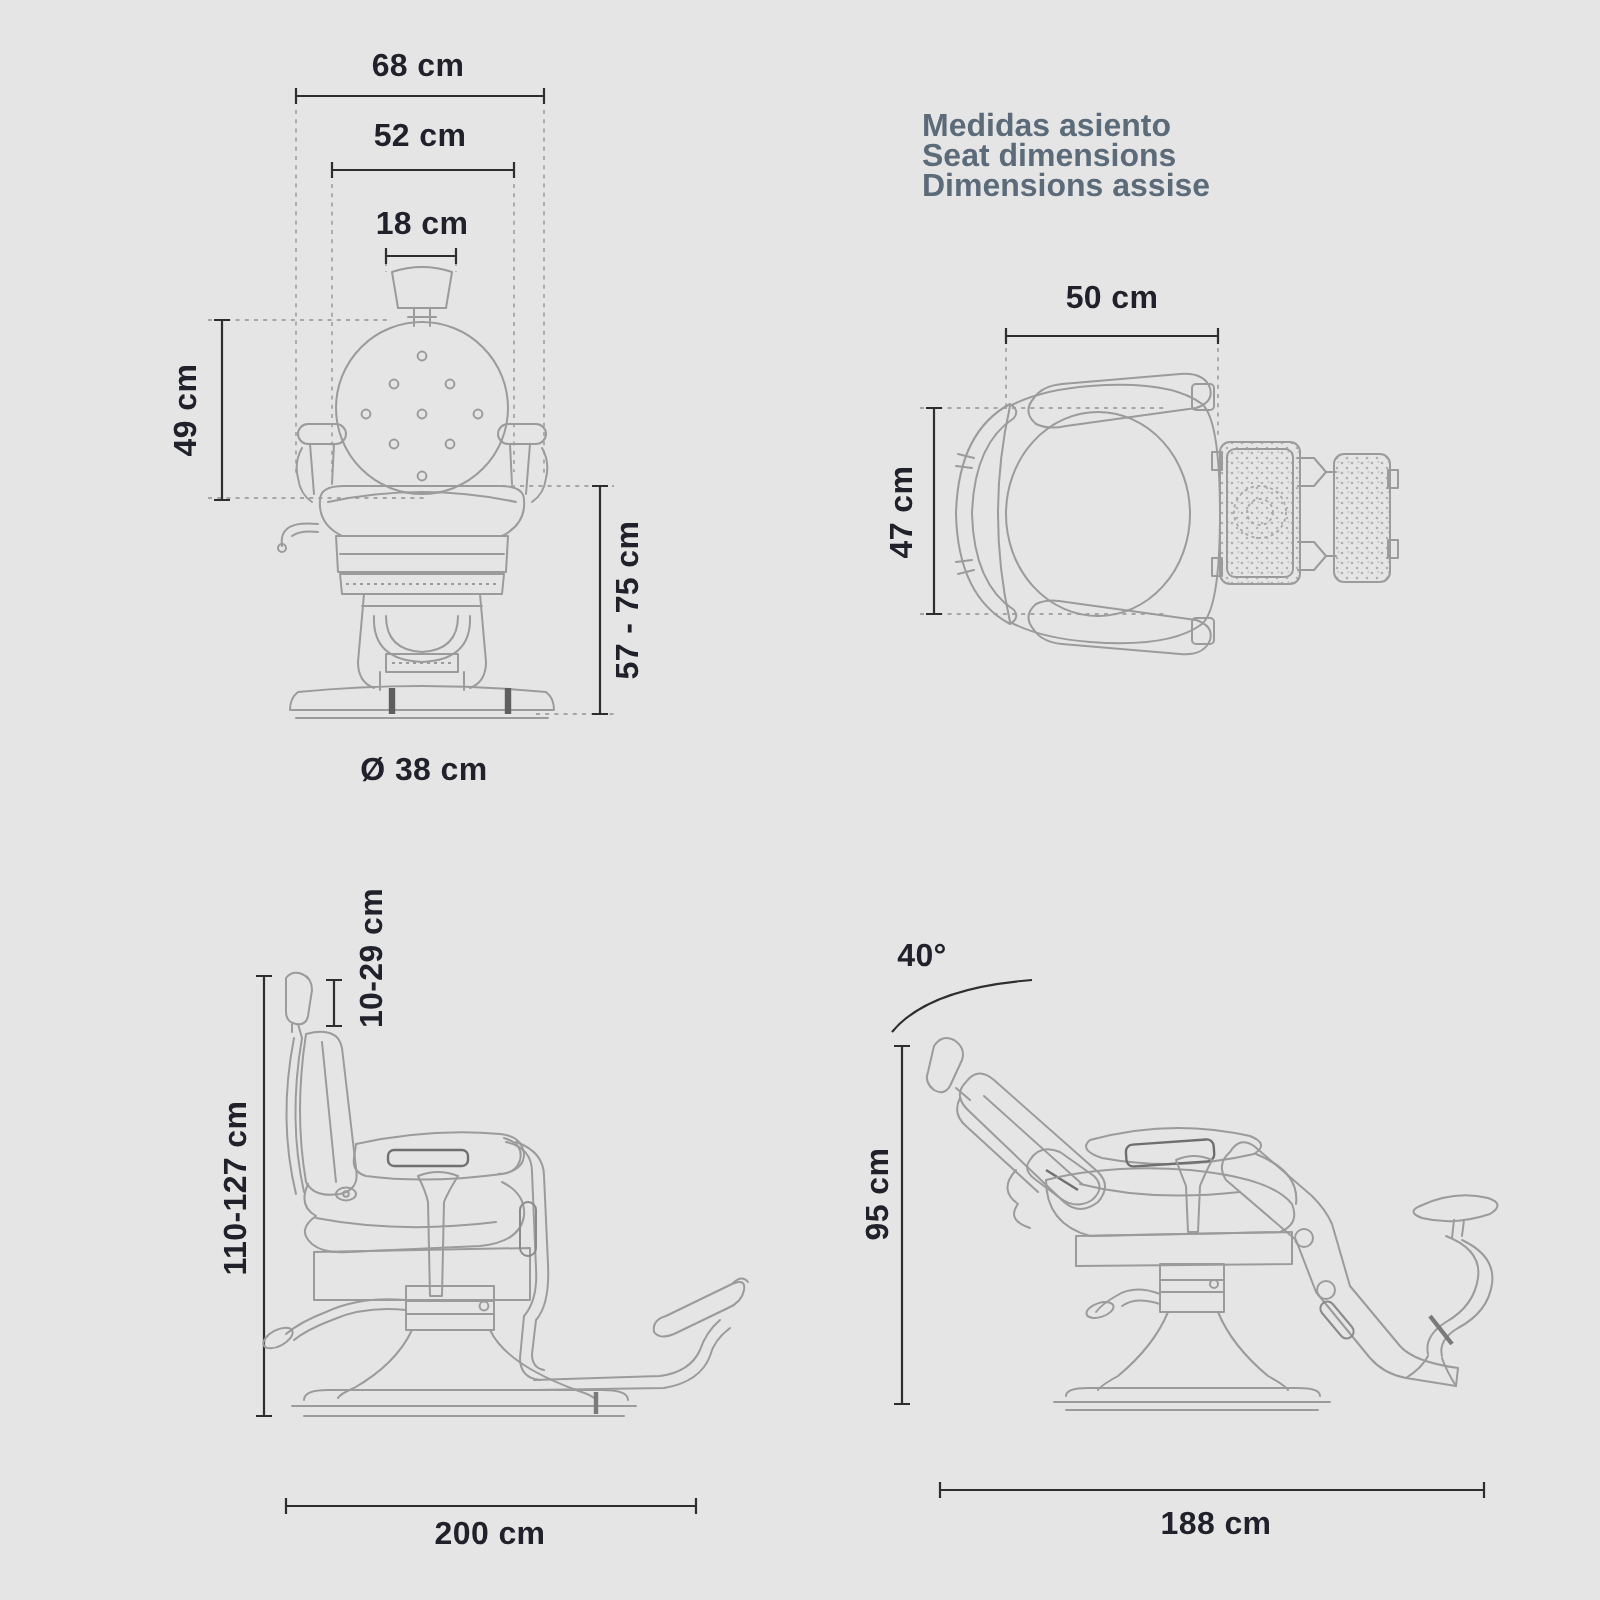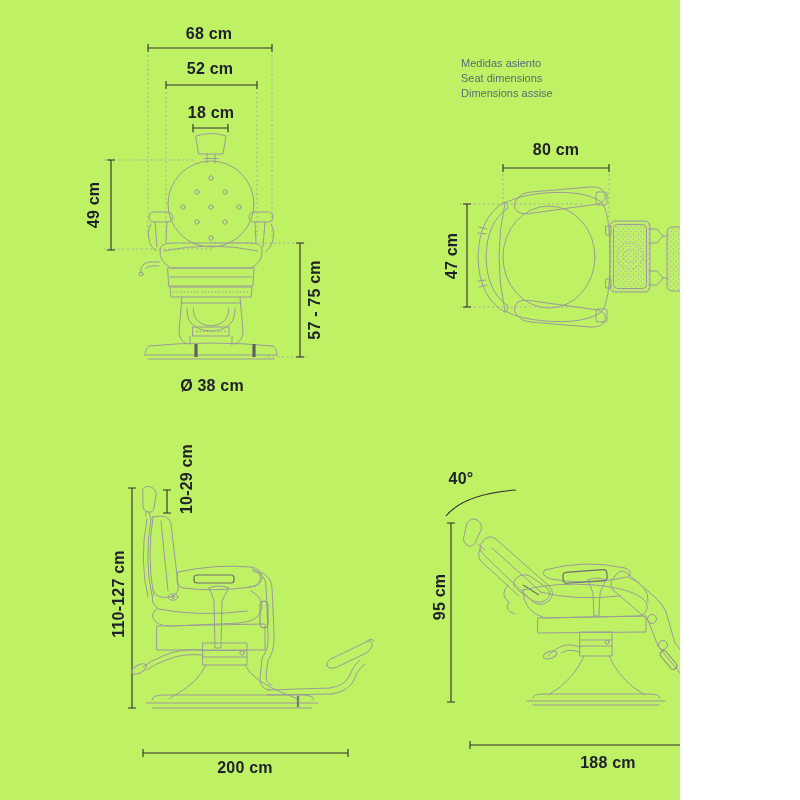--- a/index.html
+++ b/index.html
@@ -1,32 +1,32 @@
 <!DOCTYPE html>
 <html><head>
 <meta charset="utf-8">
 <style>
   html,body{margin:0;padding:0;background:#ffffff;}
-  #page{position:relative;width:680px;height:800px;background:#bef264;overflow:hidden;
+  #page{position:relative;width:800px;height:800px;background:#e5e5e5;overflow:hidden;
         font-family:"Liberation Sans",sans-serif;}
   #art{position:absolute;left:0;top:0;}
   .art{fill:none;stroke:#9b9b9b;stroke-width:1;stroke-linecap:round;stroke-linejoin:round;}
   .stip{fill:url(#stip);stroke:#9b9b9b;stroke-width:1;}
   .dim{fill:none;stroke:#2e2e2e;stroke-width:1.1;stroke-linecap:butt;}
   .ext{fill:none;stroke:#a6a6a6;stroke-width:0.9;stroke-dasharray:2 2.6;}
   .slot{fill:none;stroke:#6f6f6f;stroke-width:1.2;}
   .slot2{fill:none;stroke:#8a8a8a;stroke-width:1;}
   .thickline{fill:none;stroke:#5f5f5f;stroke-width:3.2;}
   .peg{fill:none;stroke:#7a7a7a;stroke-width:2.2;}
   .texline{fill:none;stroke:#9b9b9b;stroke-width:1;stroke-dasharray:1.5 2;}
   .texcirc{fill:none;stroke:#a8a8a8;stroke-width:0.9;stroke-dasharray:1.6 1.7;}
   .lbl{position:absolute;transform:translate(-50%,-50%);font-size:16px;font-weight:600;
        color:#21212b;white-space:nowrap;letter-spacing:.2px;}
   .lbl.rot{transform:translate(-50%,-50%) rotate(-90deg);}
-  .notes{position:absolute;font-size:11px;line-height:15px;font-weight:400;color:#5c6b79;}
+  .notes{position:absolute;font-size:16px;line-height:15px;font-weight:700;color:#5c6b79;}
 </style>
 </head>
 <body>
 
 <div id="page">
 
   <svg id="art" width="800" height="800" viewBox="0 0 800 800">
     <defs>
       <pattern id="stip" width="5" height="5" patternUnits="userSpaceOnUse">
         <circle cx="1" cy="1.5" r="0.65" fill="#aeaeae"></circle>
@@ -210,21 +210,21 @@
   <div class="lbl" style="left:211px;top:113px">18 cm</div>
   <div class="lbl rot" style="left:94px;top:205px">49 cm</div>
   <div class="lbl rot" style="left:315px;top:300px">57 - 75 cm</div>
   <div class="lbl" style="left:212px;top:386px">Ø 38 cm</div>
 
   <div class="notes" style="left:461px;top:56px">
     <div>Medidas asiento</div>
     <div>Seat dimensions</div>
     <div>Dimensions assise</div>
   </div>
-  <div class="lbl" style="left:556px;top:150px">80 cm</div>
+  <div class="lbl" style="left:556px;top:150px">50 cm</div>
   <div class="lbl rot" style="left:452px;top:256px">47 cm</div>
 
   <div class="lbl rot" style="left:187px;top:479px">10-29 cm</div>
   <div class="lbl rot" style="left:119px;top:594px">110-127 cm</div>
   <div class="lbl" style="left:245px;top:768px">200 cm</div>
 
   <div class="lbl" style="left:461px;top:479px">40°</div>
   <div class="lbl rot" style="left:440px;top:597px">95 cm</div>
   <div class="lbl" style="left:608px;top:763px">188 cm</div>
 

